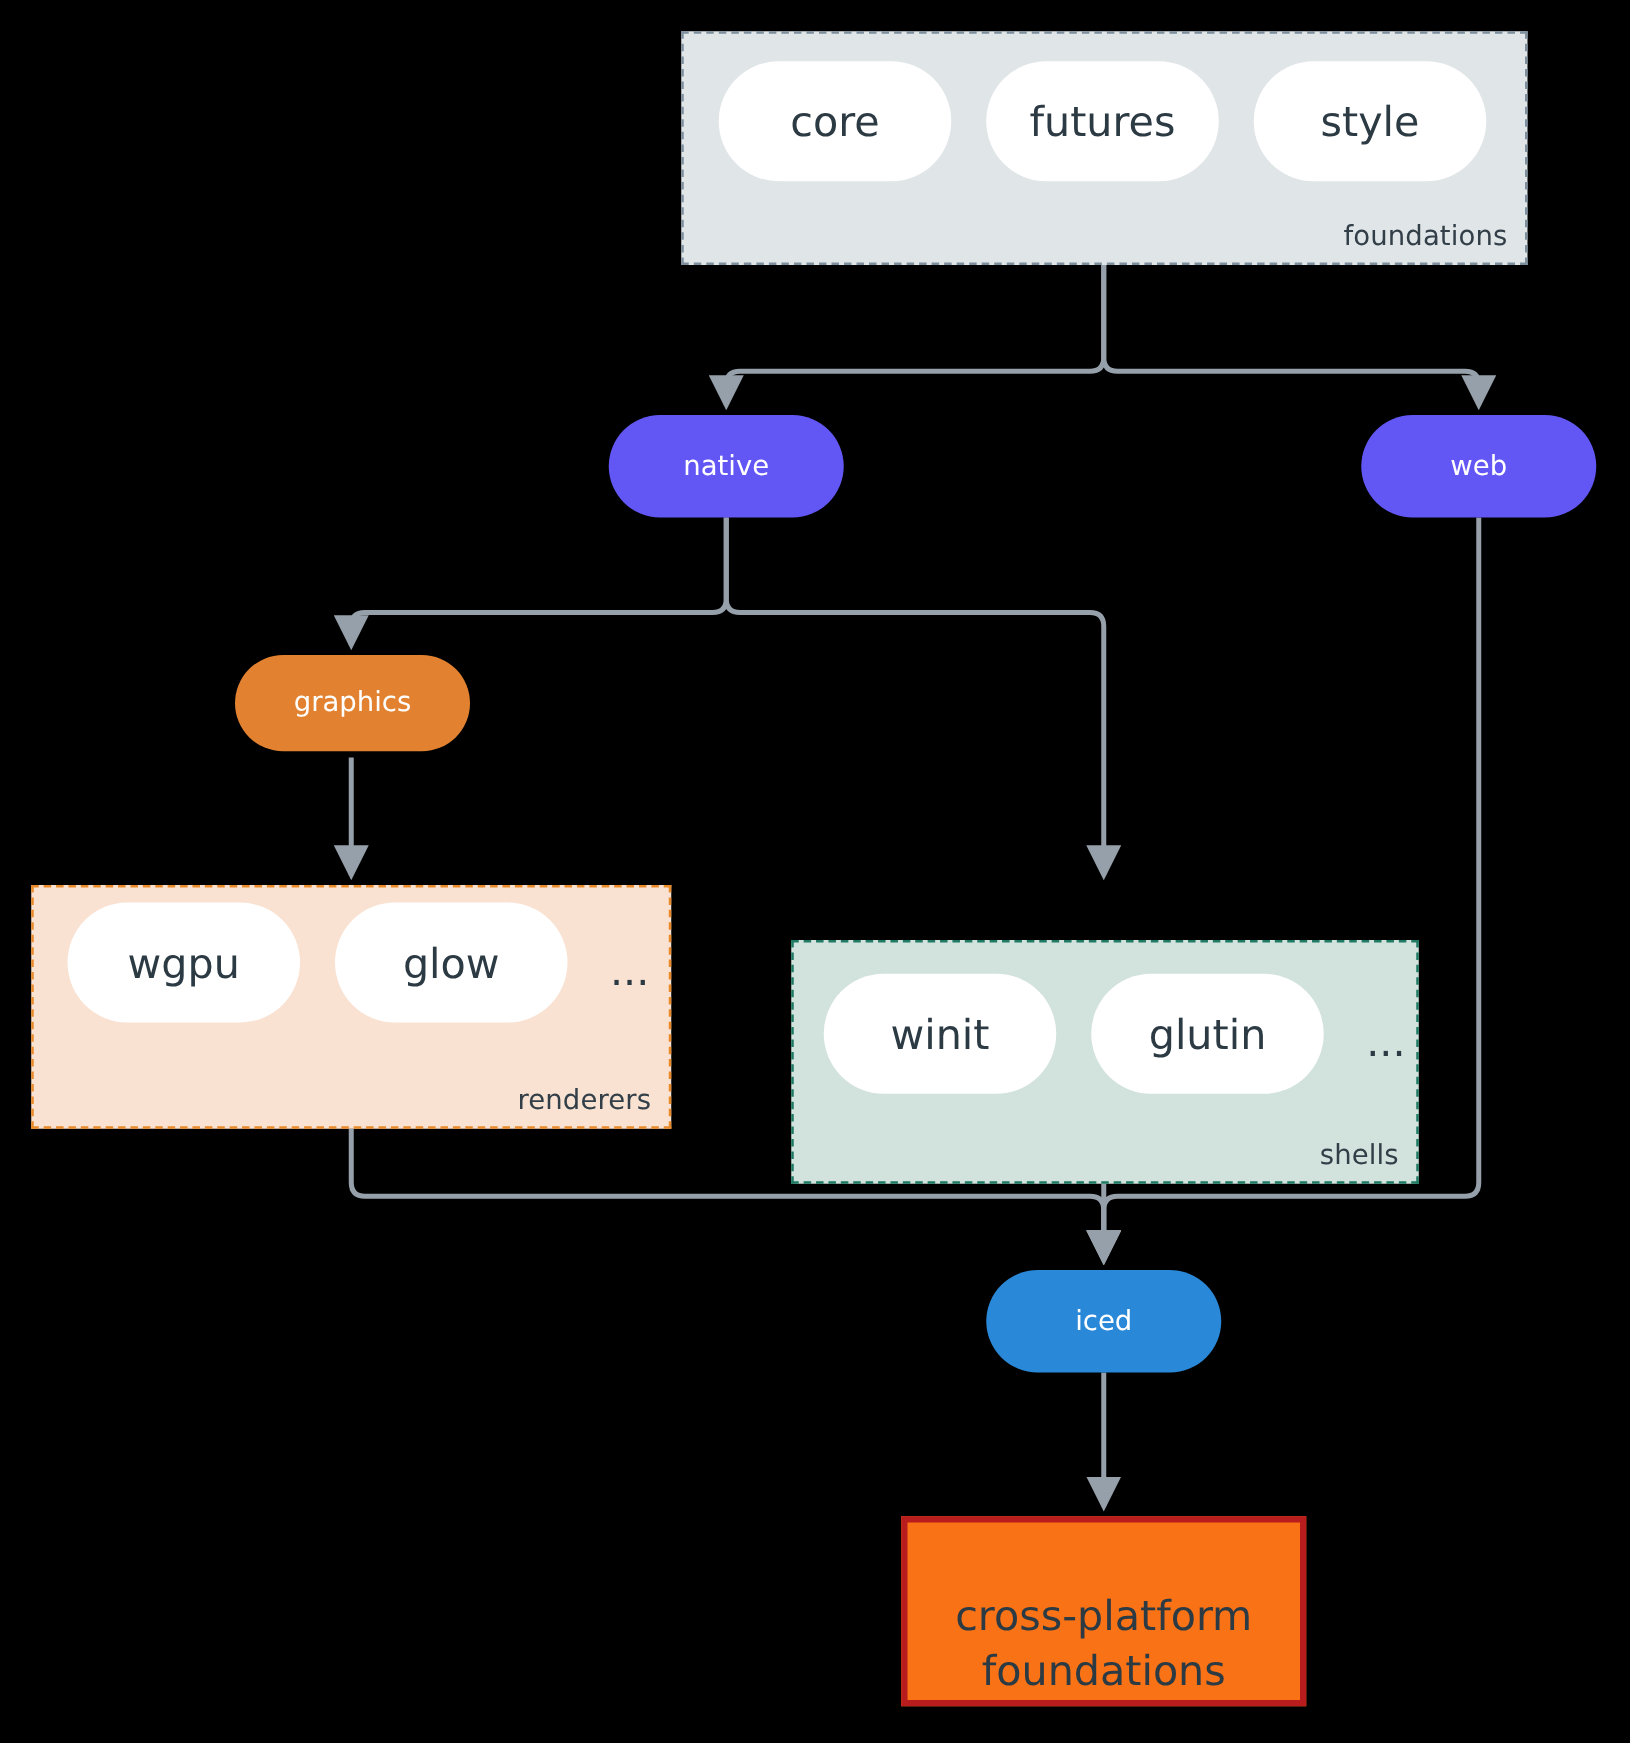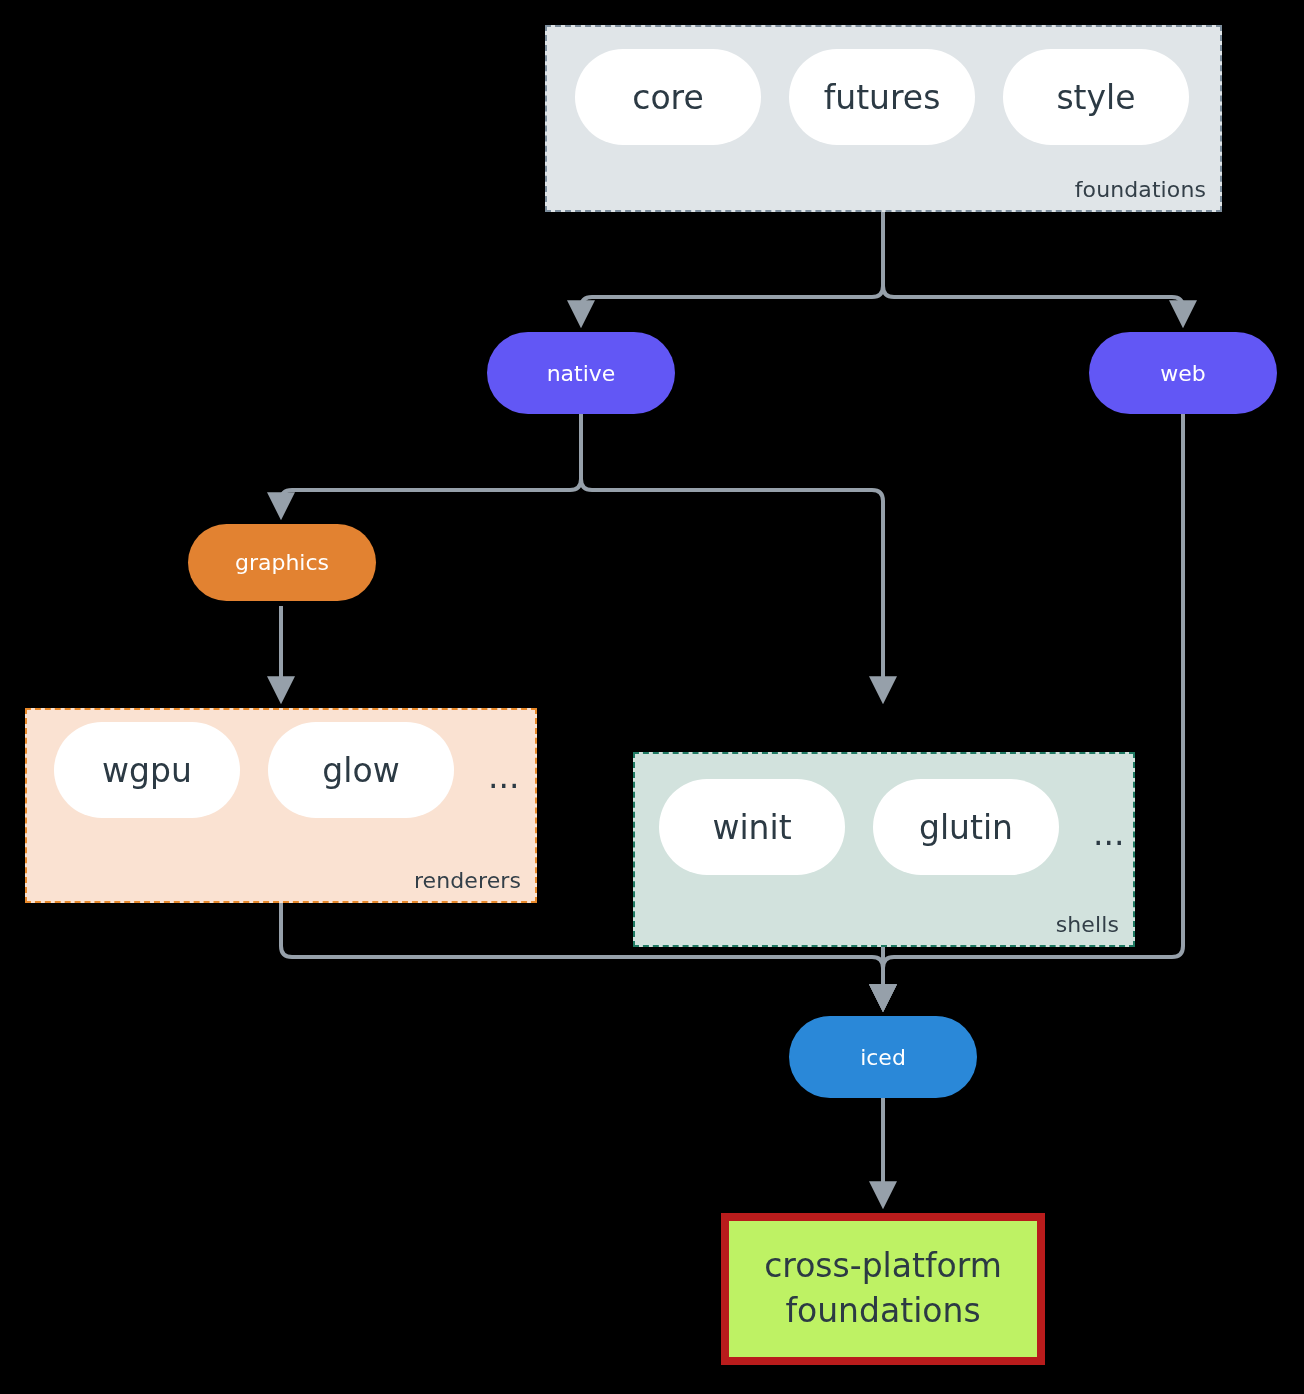--- a/index.html
+++ b/index.html
@@ -153,27 +153,27 @@
     background: #2A88D8;
   }
 
   
   #node-application {
     position: absolute;
     left: 721px;
     top: 1213px;
     width: 324px;
     height: 152px;
-    background: #bef264;
-    border: 8px solid #b91c1c;
+    background: #f97316;
+    border: 5px solid #b91c1c;
     box-sizing: border-box;
     display: flex;
     flex-direction: column;
     align-items: center;
-    justify-content: center;
+    justify-content: flex-end;
     color: #2C3A44;
     font-size: 33px;
     line-height: 1.35;
     text-align: center;
   }
 </style>
 </head>
 <body>
 
 <div id="canvas">

